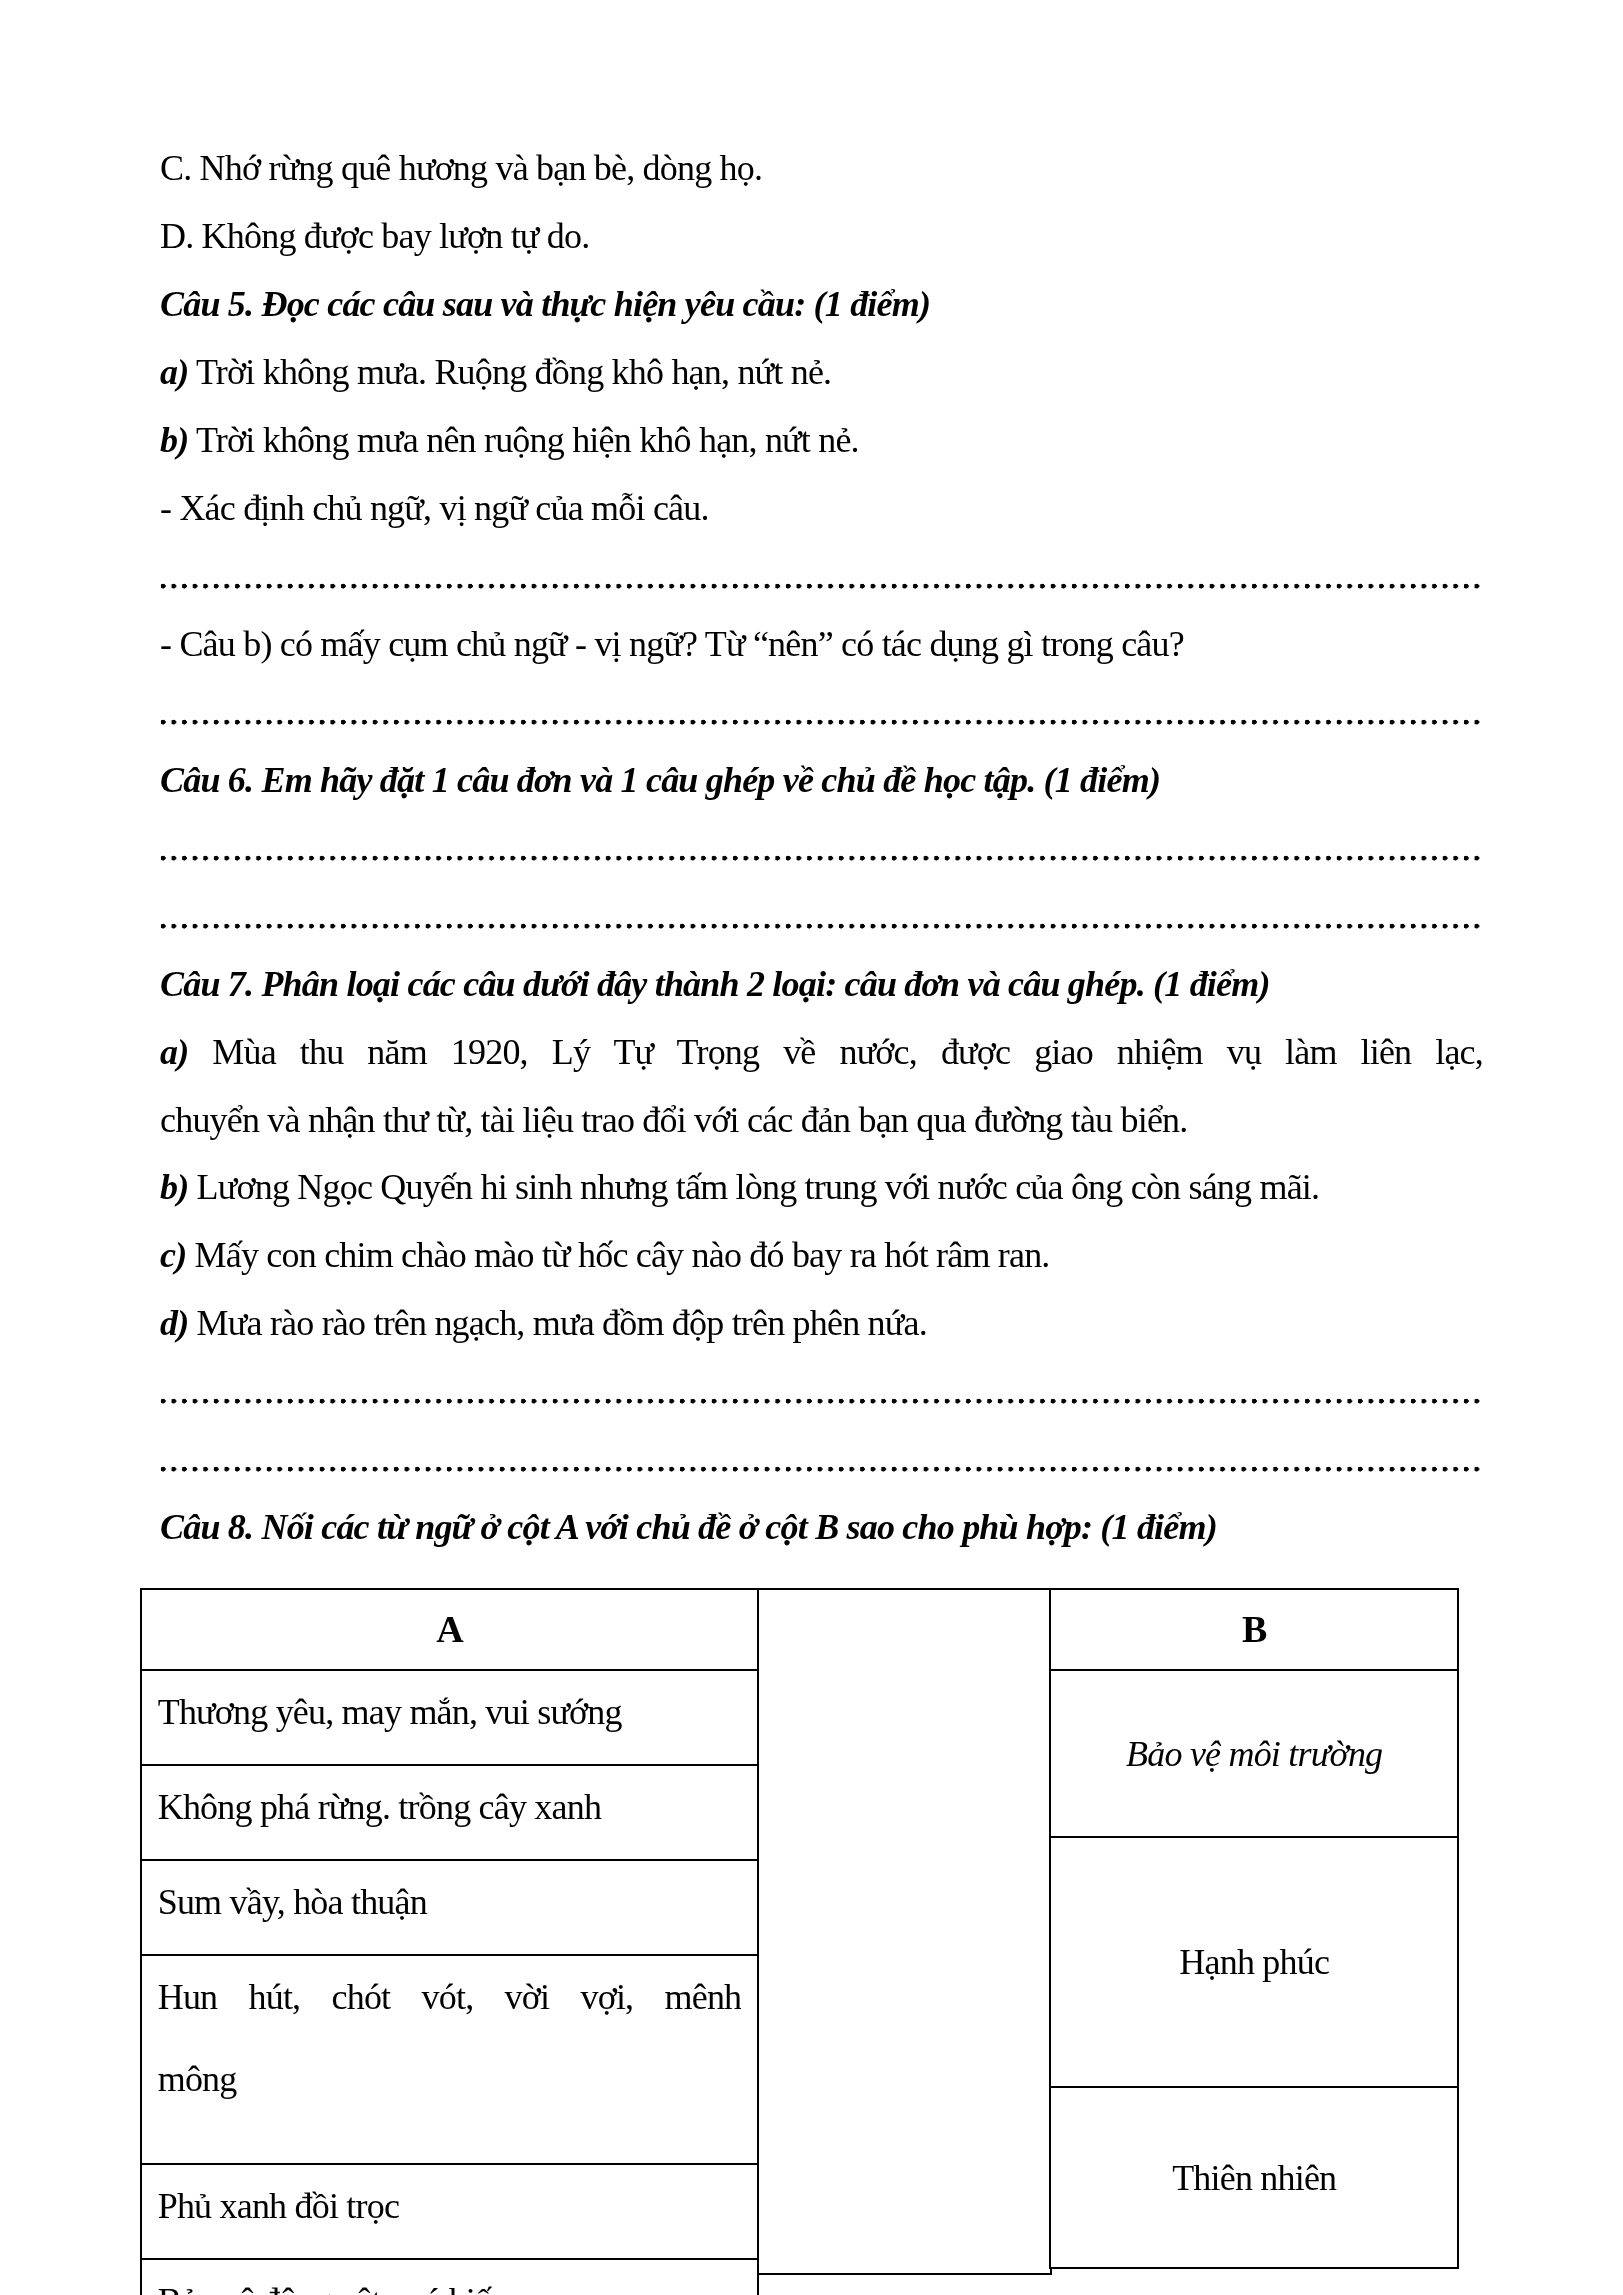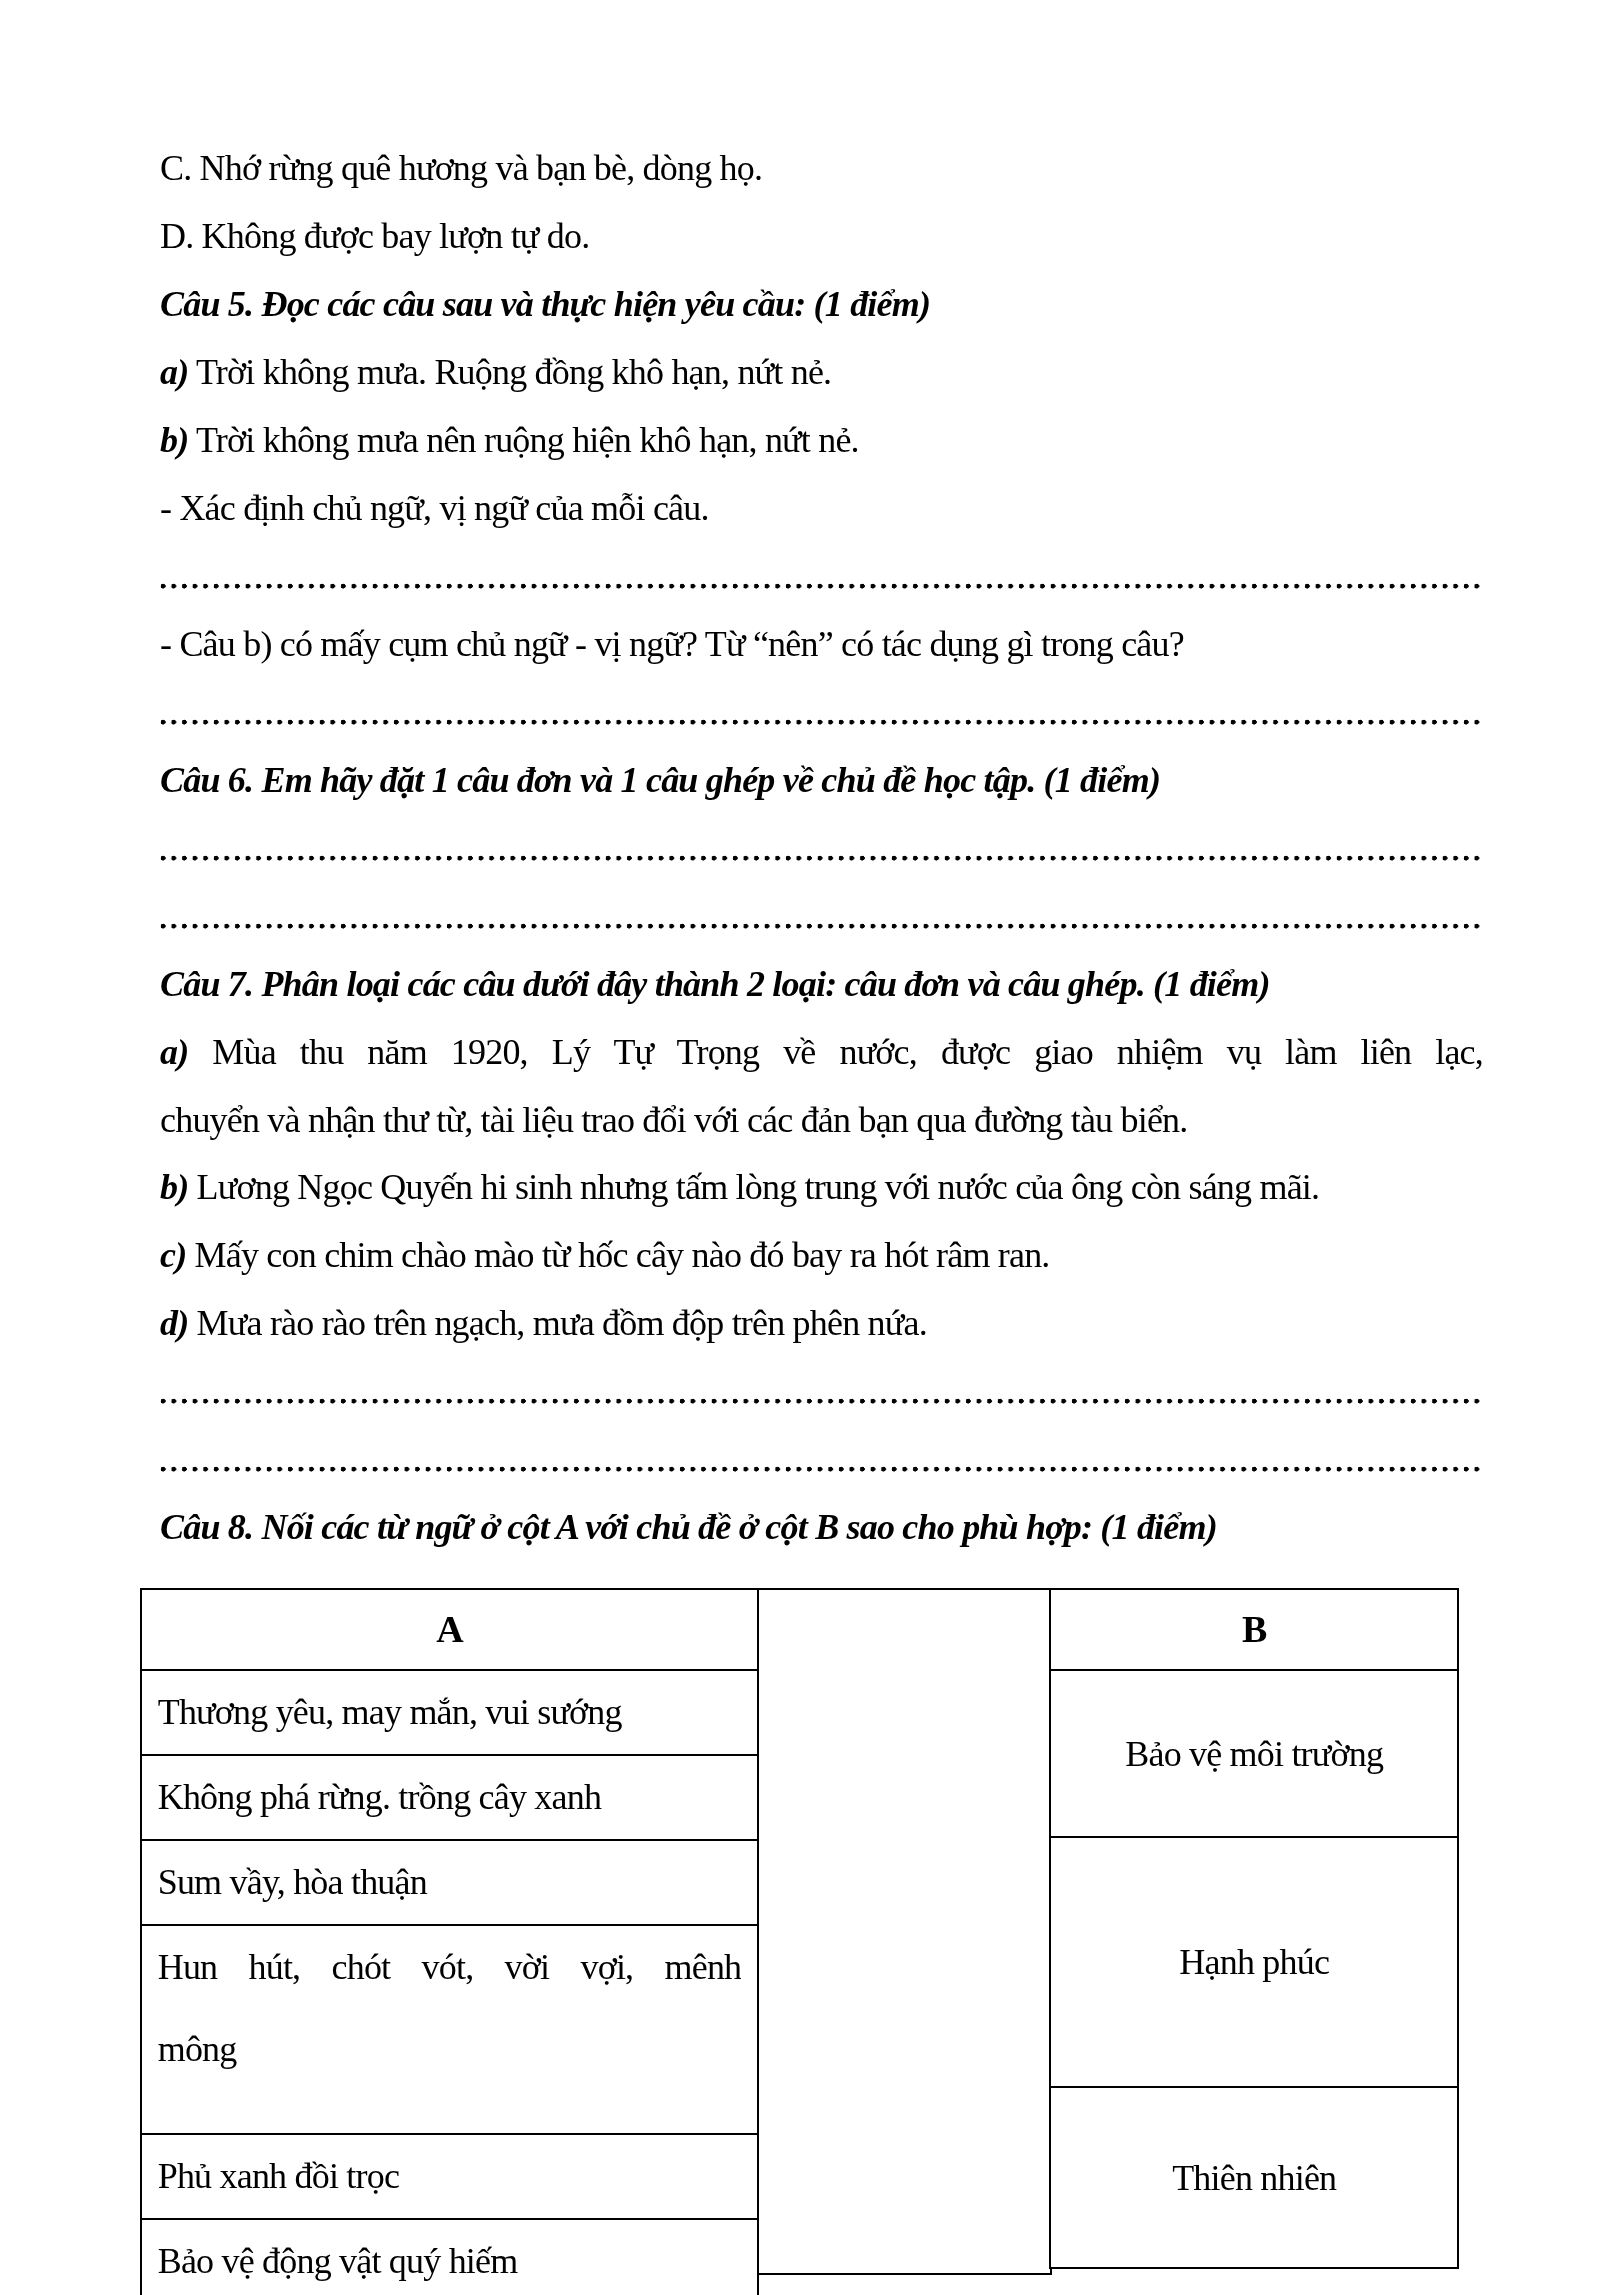--- a/index.html
+++ b/index.html
@@ -35,26 +35,26 @@
   .jl::after { content:""; display:inline-block; width:100%; height:0; }
   .l2 { display:block; height:68px; line-height:68px; white-space:nowrap; }
 
   
   .match-table { position:absolute; left:140px; top:1588px; display:flex; align-items:flex-start; }
   .col-a { width:619px; border:2.4px solid #000; background:#fff; }
   .spacer { width:295px; height:687px; border:2.4px solid #000; margin-left:-2.4px; background:#fff; }
   .col-b { width:410px; border:2.4px solid #000; margin-left:-2.4px; background:#fff; }
 
   .th { height:79px; line-height:79px; text-align:center; font-weight:bold; font-size:38px; }
-  .col-a .td { border-top:2.4px solid #000; padding:0 15.7px; height:85px; line-height:82px; white-space:nowrap; overflow:hidden; }
+  .col-a .td { border-top:2.4px solid #000; padding:0 15.7px; height:95px; line-height:82px; white-space:nowrap; overflow:hidden; }
   .col-a .td.tall { height:209px; white-space:normal; }
   .td.tall .jl { height:82px; line-height:82px; }
   .td.tall .l2 { height:82px; line-height:82px; }
   .col-b .td { border-top:2.4px solid #000; display:flex; align-items:center; justify-content:center; text-align:center; overflow:hidden; }
-  .col-b .td.c1 { height:167px; }
+  .col-b .td.c1 { height:167px;font-style:italic; }
   .col-b .td.c2 { height:250px; }
   .col-b .td.c3 { height:181px; }
 </style>
 </head>
 <body>
 
 <div class="page">
 
   <div class="textblock">
 

